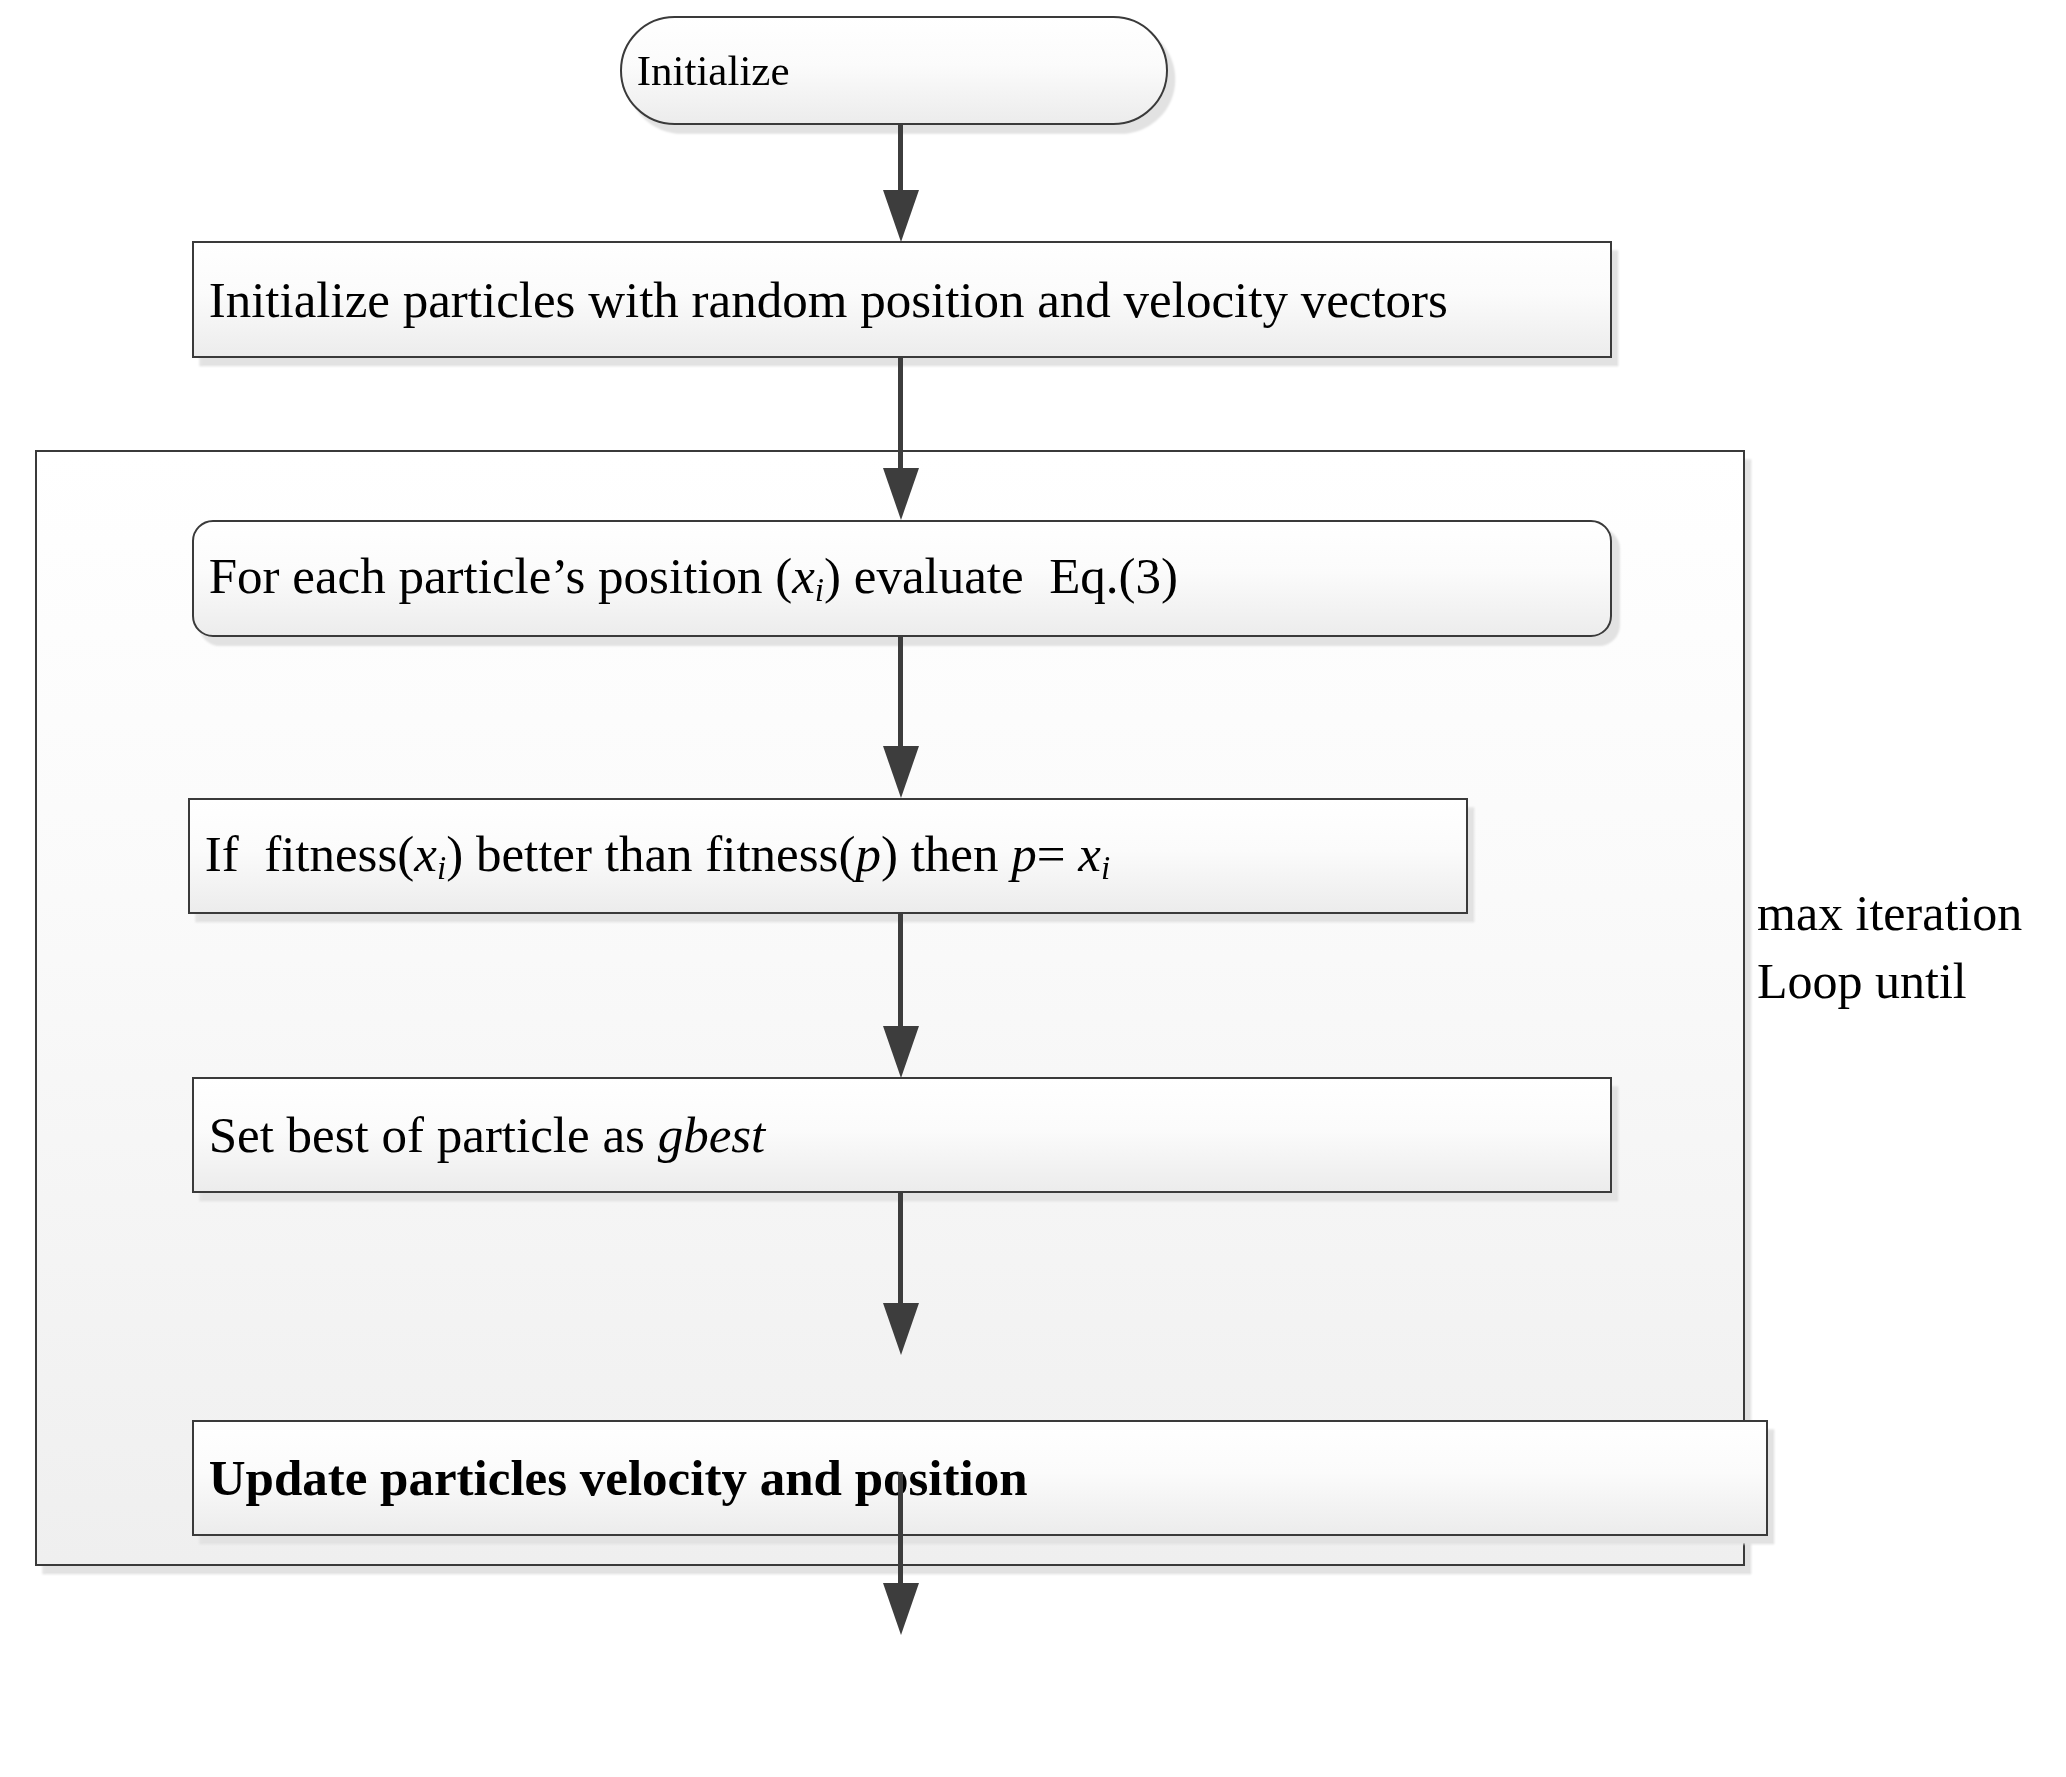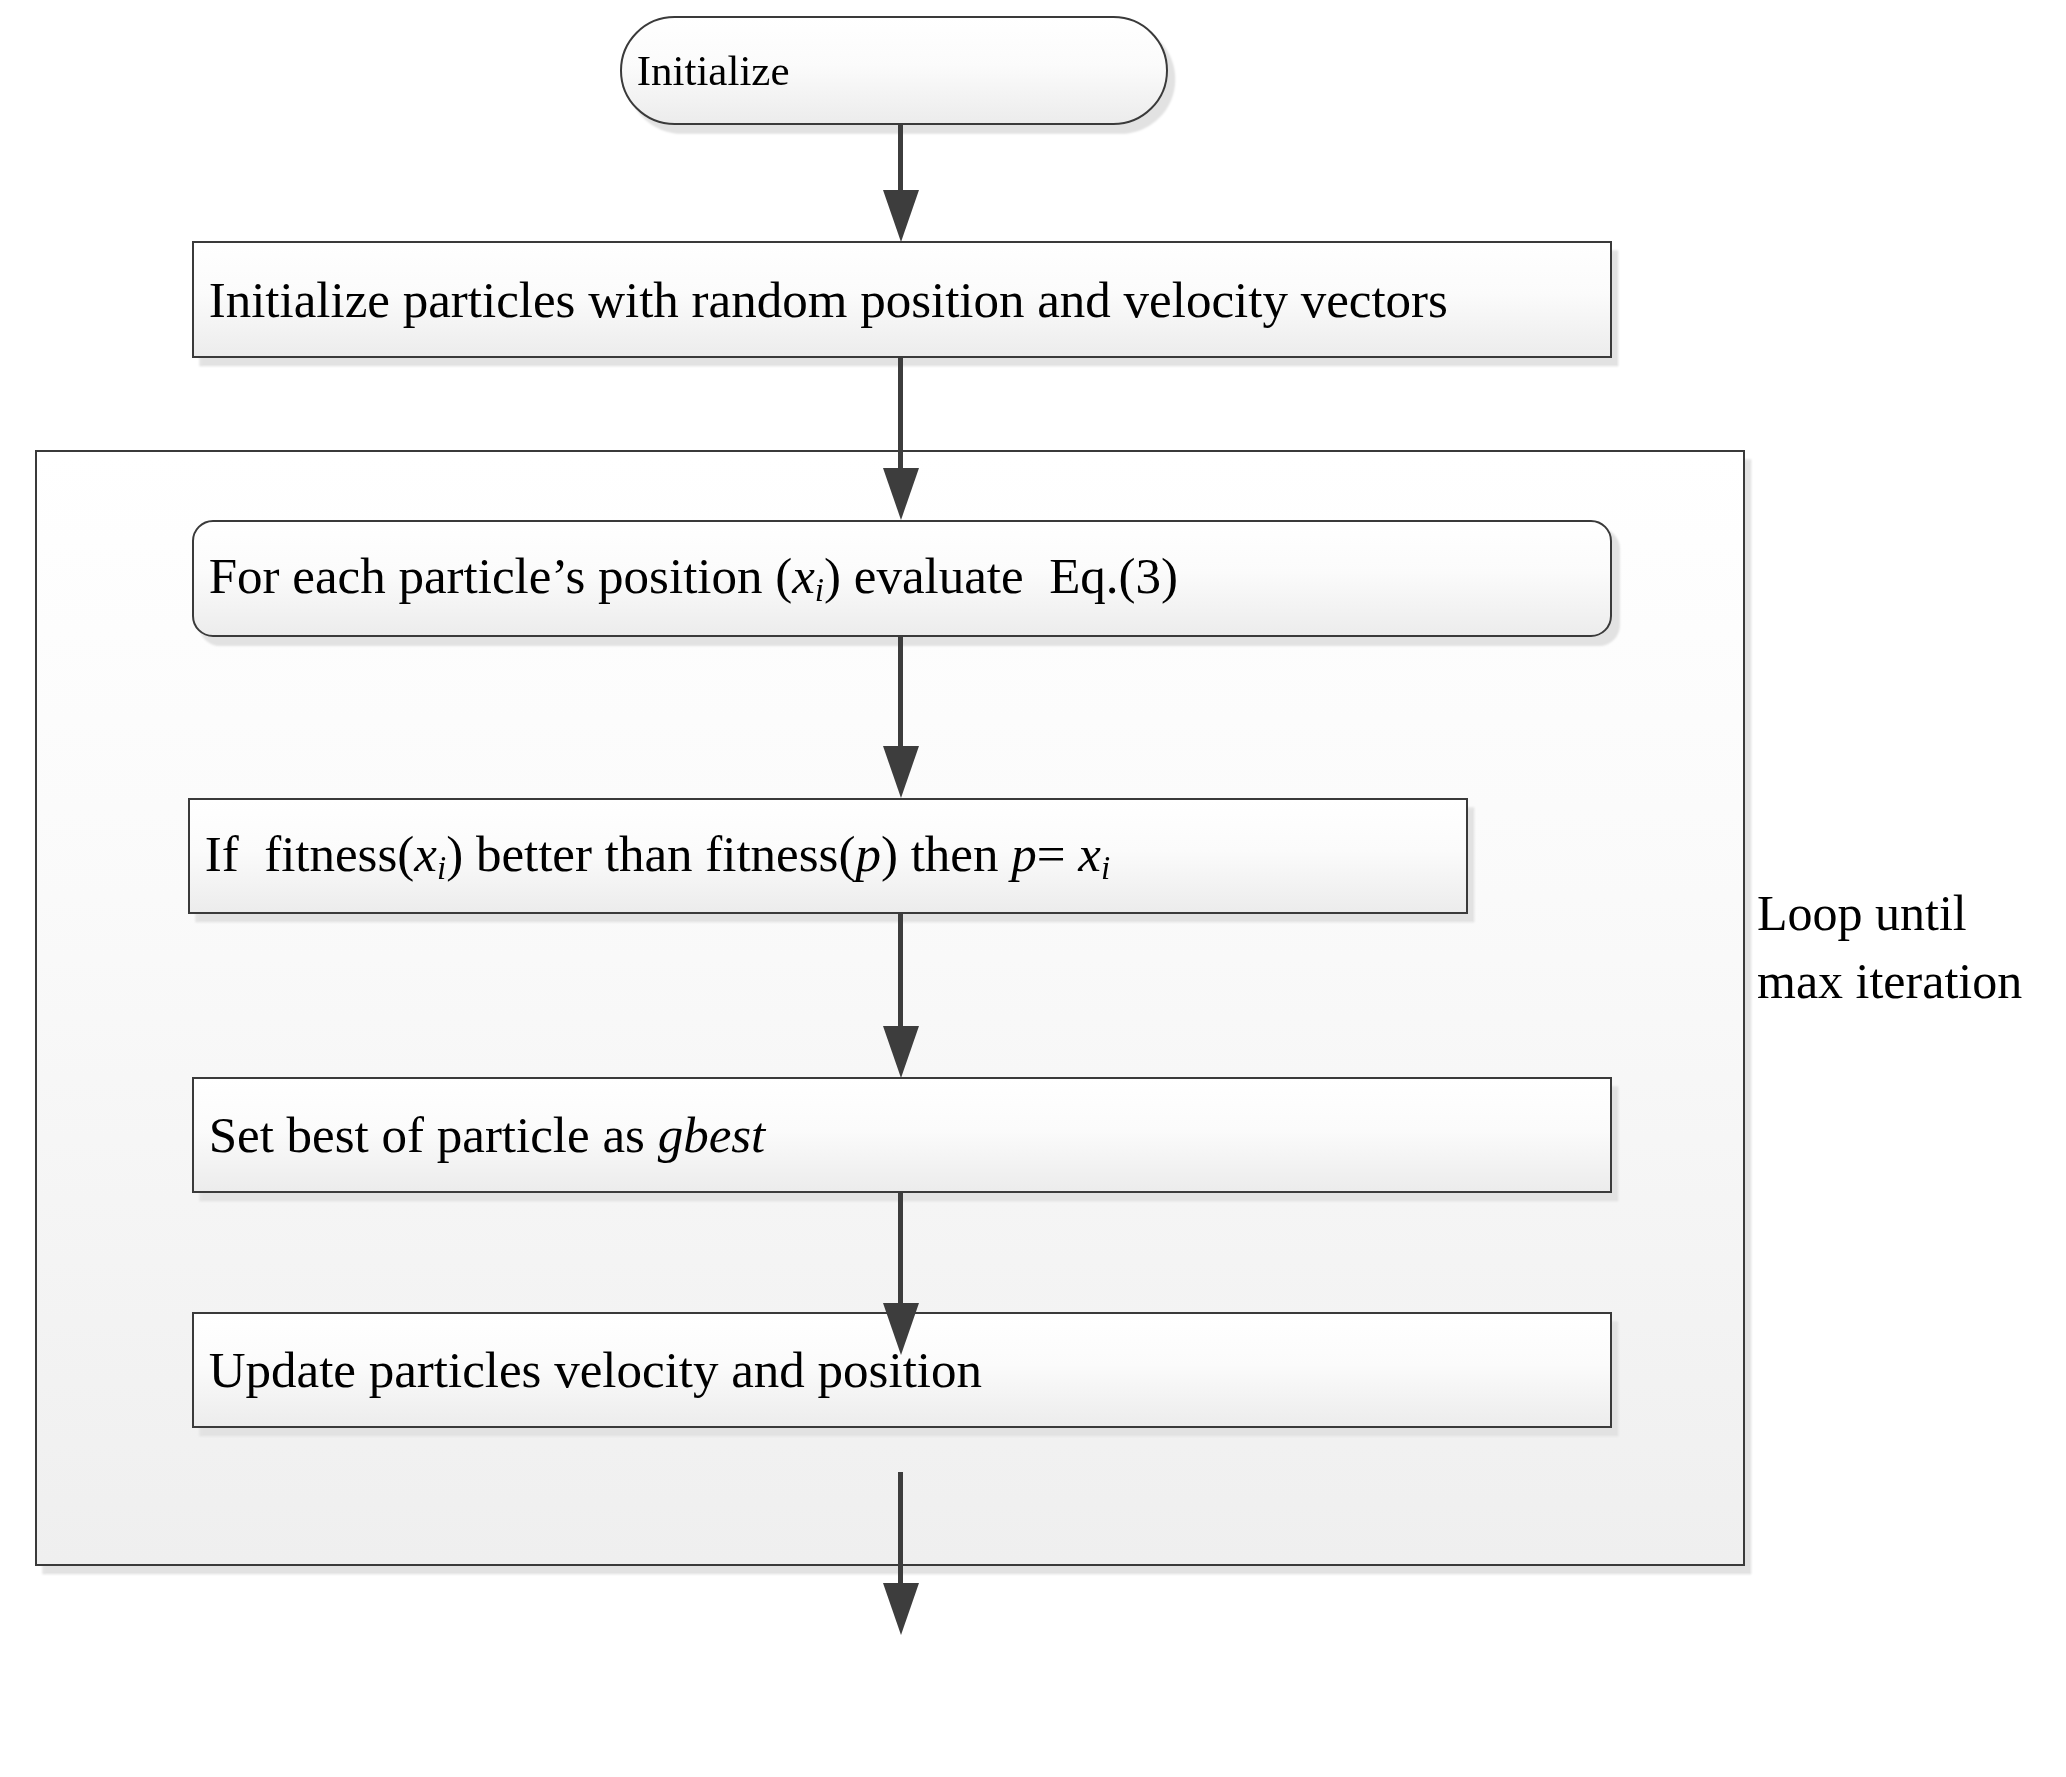--- a/index.html
+++ b/index.html
@@ -104,21 +104,21 @@
   </div>
 
   <div class="node" style="left:188px; top:798px; width:1280px; height:116px;">
     <div class="label"><span>If  fitness(</span><span class="seg-italic">x</span><span class="seg-italic-sub">i</span><span>) better than fitness(</span><span class="seg-italic">p</span><span>) then </span><span class="seg-italic">p</span><span>= </span><span class="seg-italic">x</span><span class="seg-italic-sub">i</span></div>
   </div>
 
   <div class="node" style="left:192px; top:1077px; width:1420px; height:116px;">
     <div class="label"><span>Set best of particle as </span><span class="seg-italic">gbest</span></div>
   </div>
 
-  <div class="node" style="left:192px; top:1312px; width:1420px; height:116px;">
+  <div class="node" style="left:192px; top:1420px; width:1576px; height:116px;font-weight:bold;">
     <div class="label"><span>Update particles velocity and position</span></div>
   </div>
 
 
   <div class="arrow" style="left:882px; top:125px; height:117px;">
     <div class="shaft"></div>
     <div class="head"></div>
   </div>
 
   <div class="arrow" style="left:882px; top:358px; height:162px;">
@@ -140,18 +140,18 @@
     <div class="shaft"></div>
     <div class="head"></div>
   </div>
 
   <div class="arrow" style="left:882px; top:1472px; height:163px;">
     <div class="shaft"></div>
     <div class="head"></div>
   </div>
 
   <div class="loop-label">
+    <div>max iteration</div>
     <div>Loop until</div>
-    <div>max iteration</div>
   </div>
 
 </div>
 
 
 </body></html>

